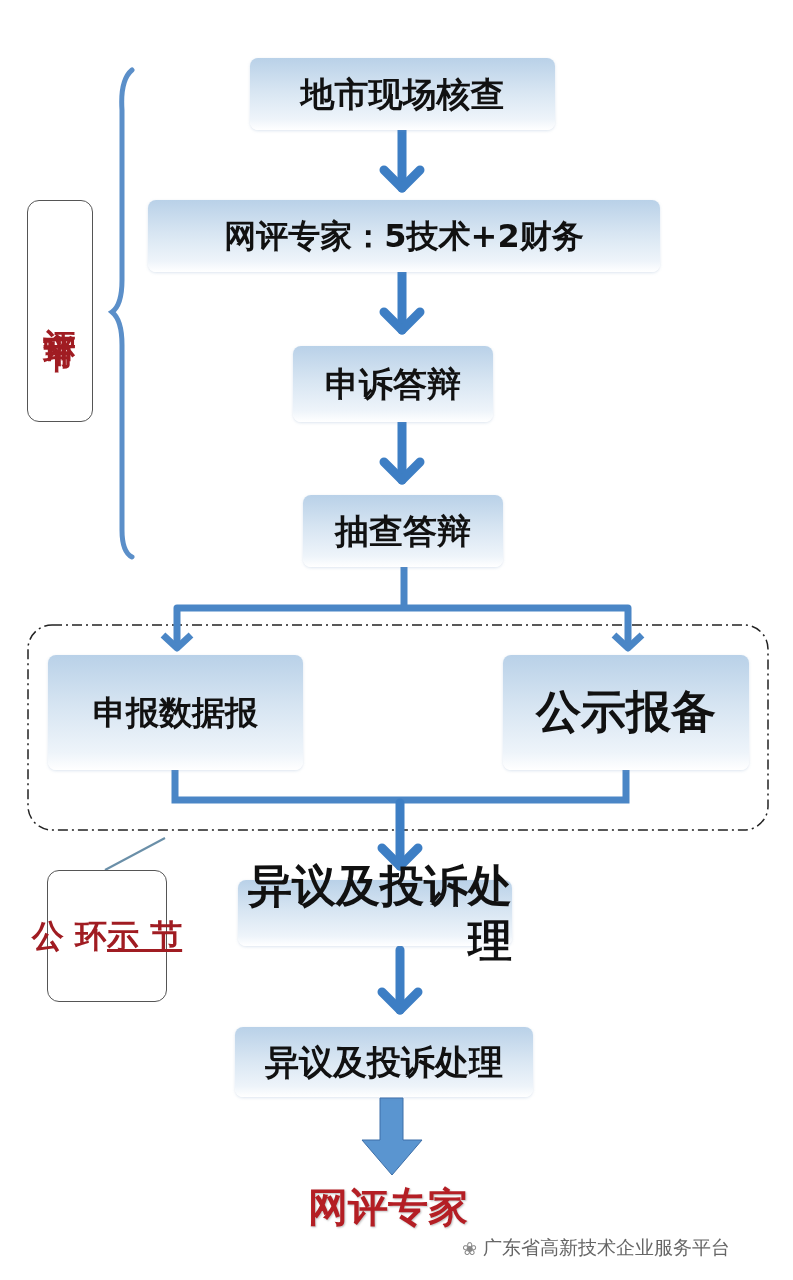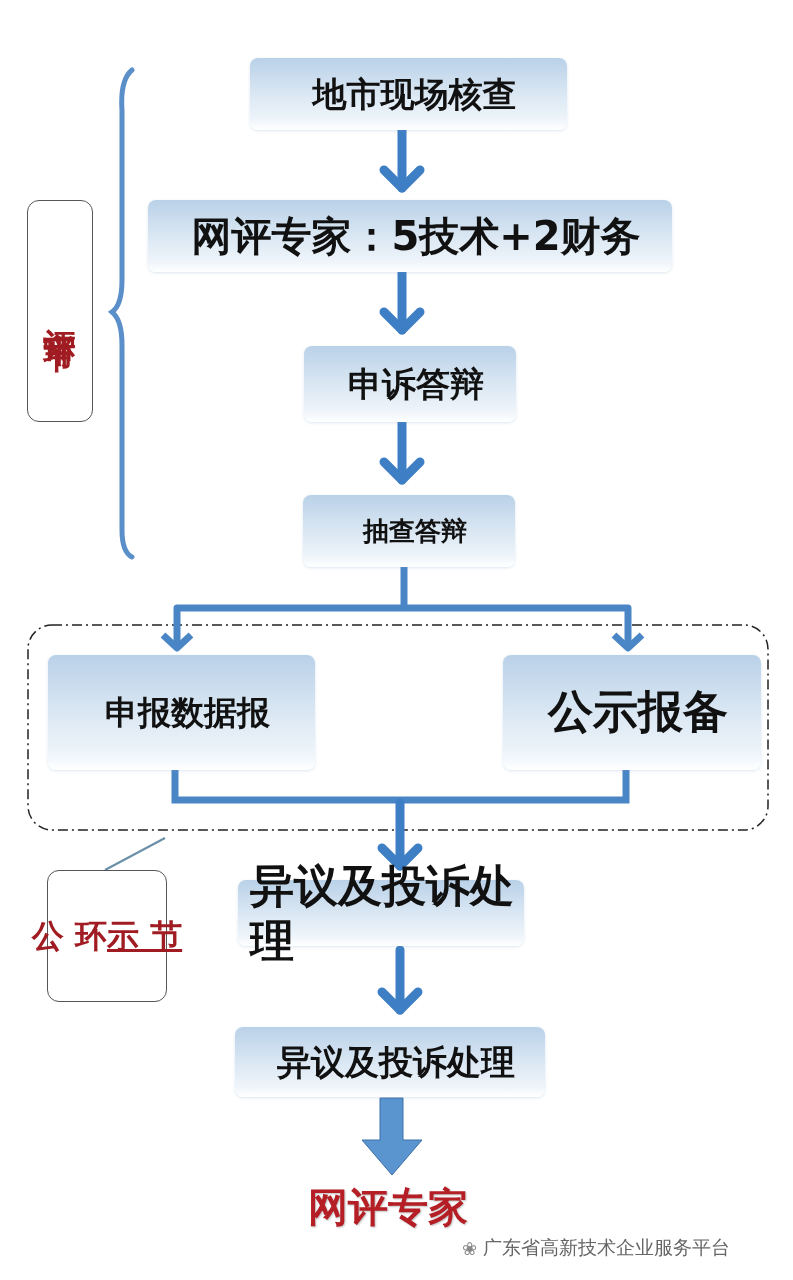--- a/index.html
+++ b/index.html
@@ -1,26 +1,25 @@
 <!DOCTYPE html>
 <html><head>
 <meta charset="utf-8">
 <style>
   html, body { margin: 0; padding: 0; background: #ffffff; }
   body { width: 793px; height: 1280px; position: relative; overflow: hidden;
          font-family: "DejaVu Sans", "Liberation Sans", sans-serif; }
   .box {
     position: absolute;
-    display: flex; align-items: center; justify-content: center; text-align: left;
+    display: flex; align-items: center; justify-content: center; text-align: right;
     color: #111111; font-weight: bold;
     background: linear-gradient(to bottom, #b9d1e8 0%, #d7e5f2 45%, #eef4fa 85%, #ffffff 100%);
     border-radius: 8px;
     box-shadow: 0 1px 3px rgba(120,150,190,0.25);
     line-height: 1.25;
-    padding-left: 12px;
   }
   .label-box {
     position: absolute; border: 1.5px solid #555; border-radius: 12px; background: #fff;
     color: #a01c22; font-weight: bold;
     display: flex; align-items: center; justify-content: center; text-align: center;
   }
   svg.overlay { position: absolute; left: 0; top: 0; }
   .end-text { position: absolute; color: #b41e24; font-weight: bold; font-size: 40px;
               text-shadow: 1px 1px 2px rgba(0,0,0,0.25); }
   .watermark { position: absolute; color: #666; font-size: 19px; display: flex; align-items: center; gap: 6px; }
@@ -84,29 +83,29 @@
 
 <div class="label-box" style="left:47px; top:870px; width:118px; height:130px; font-size:32px; flex-direction:row; line-height:1.4;">
   <span style="white-space:pre;">公 环</span>
   <span style="white-space:pre;text-decoration:underline;">示 节</span>
 </div>
 
 <div class="box" style="left:250px; top:58px; width:305px; height:72px; font-size:34px;">
   <span>地市现场核查</span>
 </div>
 
-<div class="box" style="left:148px; top:200px; width:512px; height:72px; font-size:40px;">
+<div class="box" style="left:148px; top:200px; width:512px; height:72px; font-size:32px;">
   <span>网评专家：5技术+2财务</span>
 </div>
 
-<div class="box" style="left:304px; top:346px; width:200px; height:76px; font-size:34px;">
+<div class="box" style="left:293px; top:346px; width:200px; height:76px; font-size:34px;">
   <span>申诉答辩</span>
 </div>
 
-<div class="box" style="left:303px; top:495px; width:200px; height:72px; font-size:26px;">
+<div class="box" style="left:303px; top:495px; width:200px; height:72px; font-size:34px;">
   <span>抽查答辩</span>
 </div>
 
 <div class="box" style="left:48px; top:655px; width:255px; height:115px; font-size:33px; flex-direction:column;">
   <span>申报数据报</span>
 </div>
 
 <div class="box" style="left:503px; top:655px; width:246px; height:115px; font-size:45px;">
   <span>公示报备</span>
 </div>

